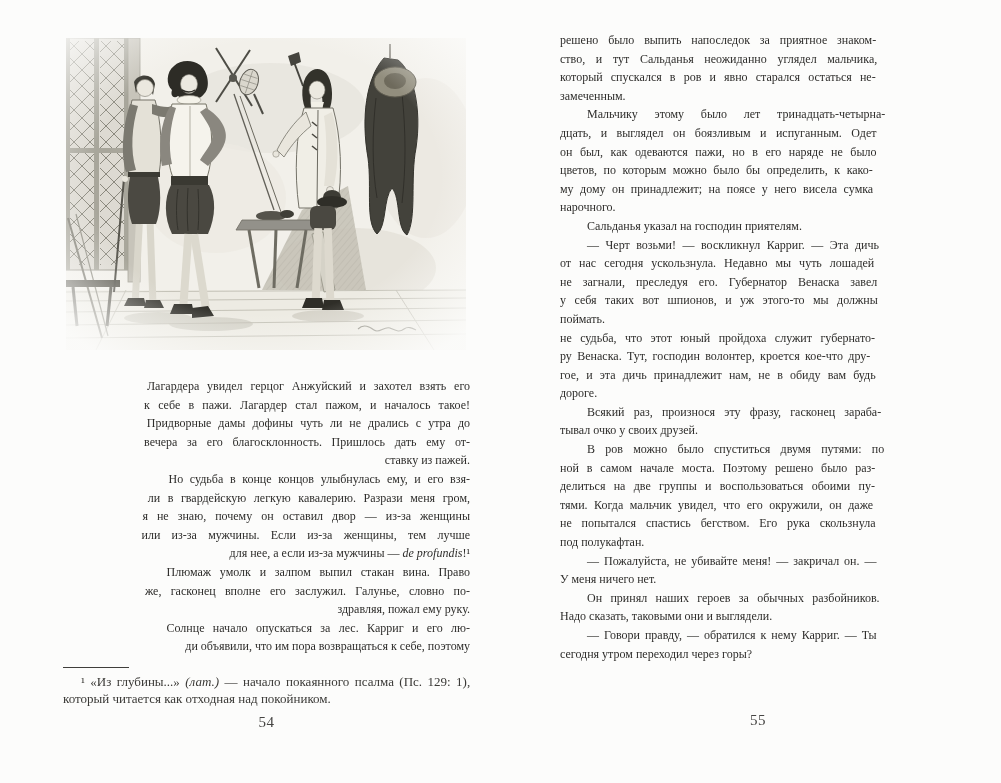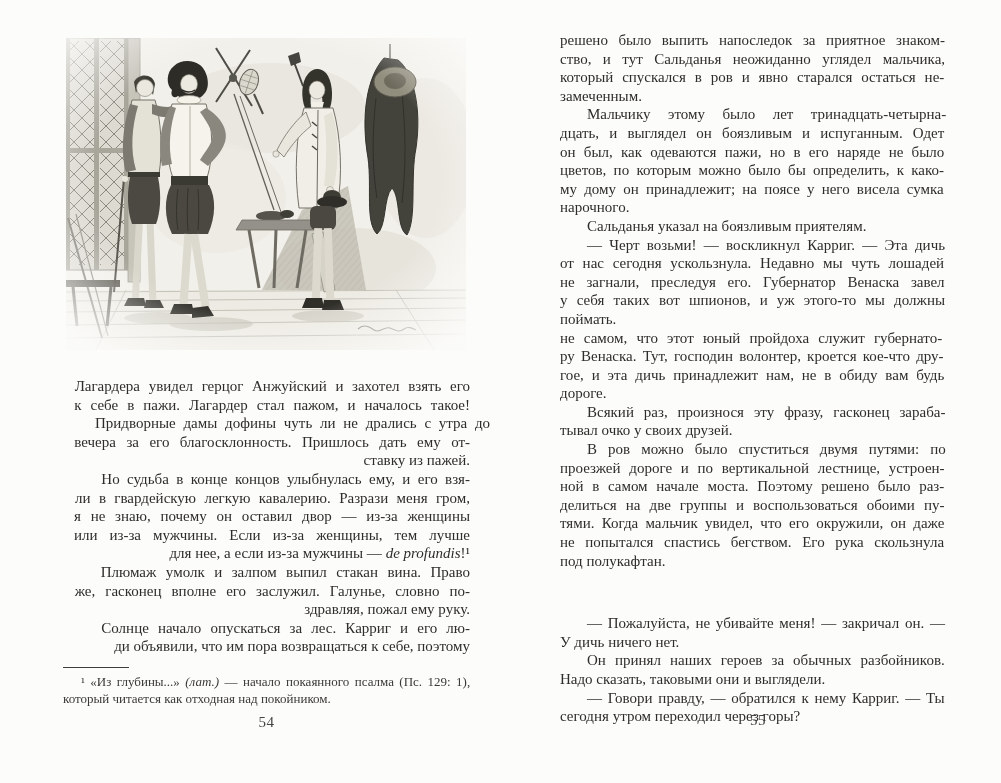--- a/index.html
+++ b/index.html
@@ -4,21 +4,21 @@
 <style>
   html,body{margin:0;padding:0;}
   body{
     width:1001px;height:783px;position:relative;overflow:hidden;
     background:#fcfcfb;
     font-family:"Liberation Serif", serif;
     color:#2e2d2b;
   }
   .page-text{position:absolute;}
   .line{
-    height:18.6px;line-height:18.6px;font-size:15px;
+    height:18.6px;line-height:18.6px;font-size:12px;
     white-space:nowrap;color:#2e2d2b;
   }
   .fit{display:inline-block;white-space:nowrap;transform-origin:0 50%;}
   .fn .line{height:16.5px;line-height:16.5px;font-size:13px;color:#3a3936;}
   .footnote-rule{
     position:absolute;left:63px;top:667px;width:66px;height:0;
     border-top:1.4px solid #3f3e3b;
   }
   .page-number{
     position:absolute;font-size:15px;color:#454442;text-align:center;
@@ -230,41 +230,40 @@
         <div class="line"><span class="fit" style="word-spacing: 6.83333px;">решено было выпить напоследок за приятное знаком-</span></div>
         <div class="line"><span class="fit" style="word-spacing: 7.66667px;">ство, и тут Сальданья неожиданно углядел мальчика,</span></div>
         <div class="line"><span class="fit" style="word-spacing: 5.125px;">который спускался в ров и явно старался остаться не-</span></div>
         <div class="line"><span class="fit">замеченным.</span></div>
         <div class="line" style="padding-left: 27px;"><span class="fit" style="word-spacing: 13.75px;">Мальчику этому было лет тринадцать-четырна-</span></div>
         <div class="line"><span class="fit" style="word-spacing: 6.42857px;">дцать, и выглядел он боязливым и испуганным. Одет</span></div>
         <div class="line"><span class="fit" style="word-spacing: 4.5px;">он был, как одеваются пажи, но в его наряде не было</span></div>
         <div class="line"><span class="fit" style="word-spacing: 3.5px;">цветов, по которым можно было бы определить, к како-</span></div>
         <div class="line"><span class="fit" style="word-spacing: 3.44444px;">му дому он принадлежит; на поясе у него висела сумка</span></div>
         <div class="line"><span class="fit">нарочного.</span></div>
-        <div class="line" style="padding-left: 27px;"><span class="fit">Сальданья указал на боязливым приятелям.</span></div>
+        <div class="line" style="padding-left: 27px;"><span class="fit">Сальданья указал на господин приятелям.</span></div>
         <div class="line" style="padding-left: 27px;"><span class="fit" style="word-spacing: 3.5px;">— Черт возьми! — воскликнул Карриг. — Эта дичь</span></div>
         <div class="line"><span class="fit" style="word-spacing: 5px; text-align: center;">от нас сегодня ускользнула. Недавно мы чуть лошадей</span></div>
         <div class="line"><span class="fit" style="word-spacing: 8px;">не загнали, преследуя его. Губернатор Венаска завел</span></div>
         <div class="line"><span class="fit" style="word-spacing: 5.44444px;">у себя таких вот шпионов, и уж этого-то мы должны</span></div>
         <div class="line"><span class="fit">поймать.</span></div>
-        <div class="line"><span class="fit" style="word-spacing: 5.42857px;">не самом, что этот юный пройдоха служит губернато-</span></div>
+        <div class="line"><span class="fit" style="word-spacing: 5.42857px;">не судьба, что этот юный пройдоха служит губернато-</span></div>
         <div class="line"><span class="fit" style="word-spacing: 2.42857px;">ру Венаска. Тут, господин волонтер, кроется кое-что дру-</span></div>
         <div class="line"><span class="fit" style="word-spacing: 4.1px;">гое, и эта дичь принадлежит нам, не в обиду вам будь</span></div>
         <div class="line"><span class="fit">дороге.</span></div>
         <div class="line" style="padding-left: 27px;"><span class="fit" style="word-spacing: 6.16667px;">Всякий раз, произнося эту фразу, гасконец зараба-</span></div>
         <div class="line"><span class="fit">тывал очко у своих друзей.</span></div>
         <div class="line" style="padding-left: 27px;"><span class="fit" style="word-spacing: 7.28571px;">В ров можно было спуститься двумя путями: по</span></div>
-        <div class="line"><span class="fit" style="word-spacing: 5px;">проезжей дороге и по вертикальной лестнице, устроен-</span></div>
         <div class="line"><span class="fit" style="word-spacing: 4.875px;">ной в самом начале моста. Поэтому решено было раз-</span></div>
         <div class="line"><span class="fit" style="word-spacing: 5.28571px;">делиться на две группы и воспользоваться обоими пу-</span></div>
         <div class="line"><span class="fit" style="word-spacing: 3.5px;">тями. Когда мальчик увидел, что его окружили, он даже</span></div>
         <div class="line"><span class="fit" style="word-spacing: 6.83333px;">не попытался спастись бегством. Его рука скользнула</span></div>
         <div class="line"><span class="fit">под полукафтан.</span></div>
-        <div class="line" style="padding-left: 27px; margin-top: 44px;"><span class="fit" style="word-spacing: 2px;">— Пожалуйста, не убивайте меня! — закричал он. —</span></div>
-        <div class="line"><span class="fit">У дичь ничего нет.</span></div>
+        <div class="line" style="padding-left: 27px;"><span class="fit" style="word-spacing: 2px;">— Пожалуйста, не убивайте меня! — закричал он. —</span></div>
+        <div class="line"><span class="fit">У меня ничего нет.</span></div>
         <div class="line" style="padding-left: 27px;"><span class="fit" style="word-spacing: 5.33333px;">Он принял наших героев за обычных разбойников.</span></div>
         <div class="line"><span class="fit">Надо сказать, таковыми они и выглядели.</span></div>
         <div class="line" style="padding-left: 27px;"><span class="fit" style="word-spacing: 2px;">— Говори правду, — обратился к нему Карриг. — Ты</span></div>
         <div class="line"><span class="fit">сегодня утром переходил через горы?</span></div>
       </div>
 
     <div class="page-number" id="pn-right">55</div>
   </div>
 
 </div>

